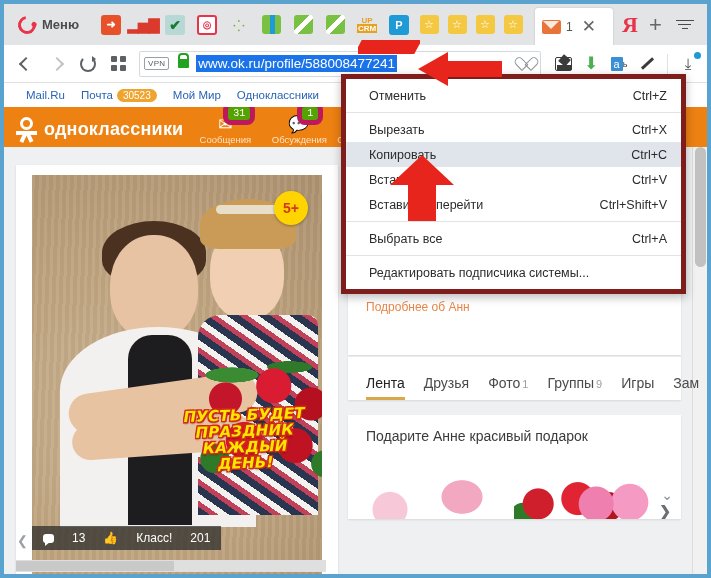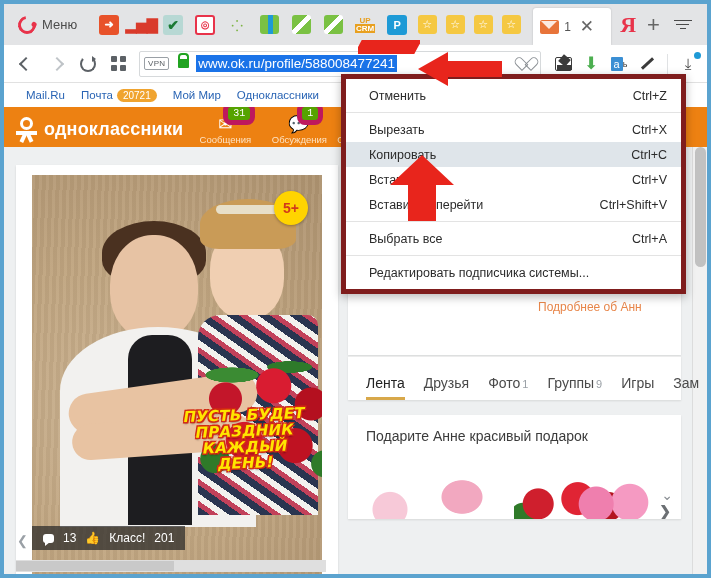--- a/index.html
+++ b/index.html
@@ -15,21 +15,21 @@
     padding: 4px 4px 4px 4px;
   }
   
   #tabstrip {
     position: absolute; left: 4px; top: 4px; right: 4px; height: 41px;
     background: #e3e4e6;
     display: flex; align-items: center;
   }
   #menu-btn {
     display: flex; align-items: center; gap: 6px;
-    padding: 0 12px 0 14px; height: 41px;
+    padding: 0 12px 0 14px; height: 41px; font-weight: bold;
   }
   #menu-btn .ologo {
     width: 18px; height: 18px; border-radius: 50%;
     border: 3px solid #e8334a; border-top-color: transparent;
     transform: rotate(35deg); position: relative;
   }
   #menu-btn .ologo::after {
     content:""; position:absolute; width:5px;height:5px;border-radius:50%;
     background:#e8334a; top:-1px; right:-2px;
   }
@@ -199,41 +199,41 @@
   }
   #agebadge{
     position:absolute; right:14px; top:16px; width:34px;height:34px;border-radius:50%;
     background:#ffd400; color:#d13a1a; font-weight:bold; font-size:14px;
     display:flex;align-items:center;justify-content:center;
     box-shadow:0 1px 3px rgba(0,0,0,.3);
   }
   #photostats{
     position:absolute; left:0; bottom:26px; height:24px;
     background:rgba(40,40,40,.72); color:#fff; display:flex; align-items:center;
-    gap:9px; padding:0 11px; font-size:12px;
+    gap:18px; padding:0 11px; font-size:12px;
   }
   .bub{width:11px;height:9px;background:#fff;border-radius:3px;position:relative;display:inline-block;}
   .bub::after{content:"";position:absolute;left:2px;bottom:-3px;border-top:4px solid #fff;border-right:5px solid transparent;}
   .thumbup{font-size:12px;}
   #hscrollL{
     position:absolute;left:0;bottom:4px;width:310px;height:12px;background:#dfdfdf;
   }
   #hscrollL .th{position:absolute;left:0;top:1px;width:158px;height:10px;background:#c9c9c9;}
   #leftarrow{position:absolute;left:1px;bottom:28px;font-size:13px;color:#9aa0a6;}
 
   
   #rightcol { position:absolute; left:344px; right:10px; top:18px; bottom:0; }
   #profcard { background:#fff; padding:14px 18px 10px 18px; box-shadow:0 1px 2px rgba(0,0,0,.1); min-height:190px;}
   #pname { font-size:24px; color:#232323; font-weight:normal; margin-bottom:18px; white-space:nowrap;}
   .inforow { display:flex; align-items:center; font-size:12.5px; color:#555; margin-bottom:10px;}
   .inforow .ic { width:22px; color:#9aa0a6; font-size:13px; flex:none;}
   .inforow .lb { width:150px; color:#444;}
   .inforow .vl { color:#222; font-weight:bold; white-space:nowrap;}
   .inforow .vl.reg { font-weight:normal;}
-  #morelink { font-size:12px; color:#e8864a; margin-left:172px; white-space:nowrap;}
+  #morelink { font-size:12px; color:#e8864a; white-space:nowrap;}
   #tabsrow {
     background:#fff; margin-top:1px; border-top:1px solid #ececec;
     display:flex; align-items:flex-end; gap:19px; padding:14px 18px 0 18px; height:44px;
     box-shadow:0 1px 2px rgba(0,0,0,.1);
   }
   .ptab { font-size:14px; color:#4a4a4a; padding-bottom:9px; position:relative; white-space:nowrap;}
   .ptab .cnt { font-size:11px; color:#9aa0a6; margin-left:2px;}
   .ptab.active { color:#222; }
   .ptab.active::after{content:"";position:absolute;left:0;right:0;bottom:0;height:3px;background:#d8a84a;}
   #giftcard { background:#fff; margin-top:15px; padding:13px 18px 0 18px; height:104px; position:relative; overflow:hidden; box-shadow:0 1px 2px rgba(0,0,0,.1);}
@@ -396,21 +396,21 @@
       <div class="rtool">
         <span style="color:#4a4a4a;font-size:15px">⤓</span>
         <span style="position:absolute;right:0px;top:1px;width:7px;height:7px;border-radius:50%;background:#1e9ad6"></span>
       </div>
     </div>
   </div>
 
   <div id="bookmarks">
     <a href="#"><span>Mail.Ru</span></a>
     <a href="#">
-      <span>Почта</span><span class="bmbadge">20721</span>
+      <span>Почта</span><span class="bmbadge">30523</span>
     </a>
     <a href="#"><span>Мой Мир</span></a>
     <a href="#"><span>Одноклассники</span></a>
   </div>
 
   <div id="page">
 
     <div id="okheader">
       <div id="oklogo">
         <span class="ok-mark">

